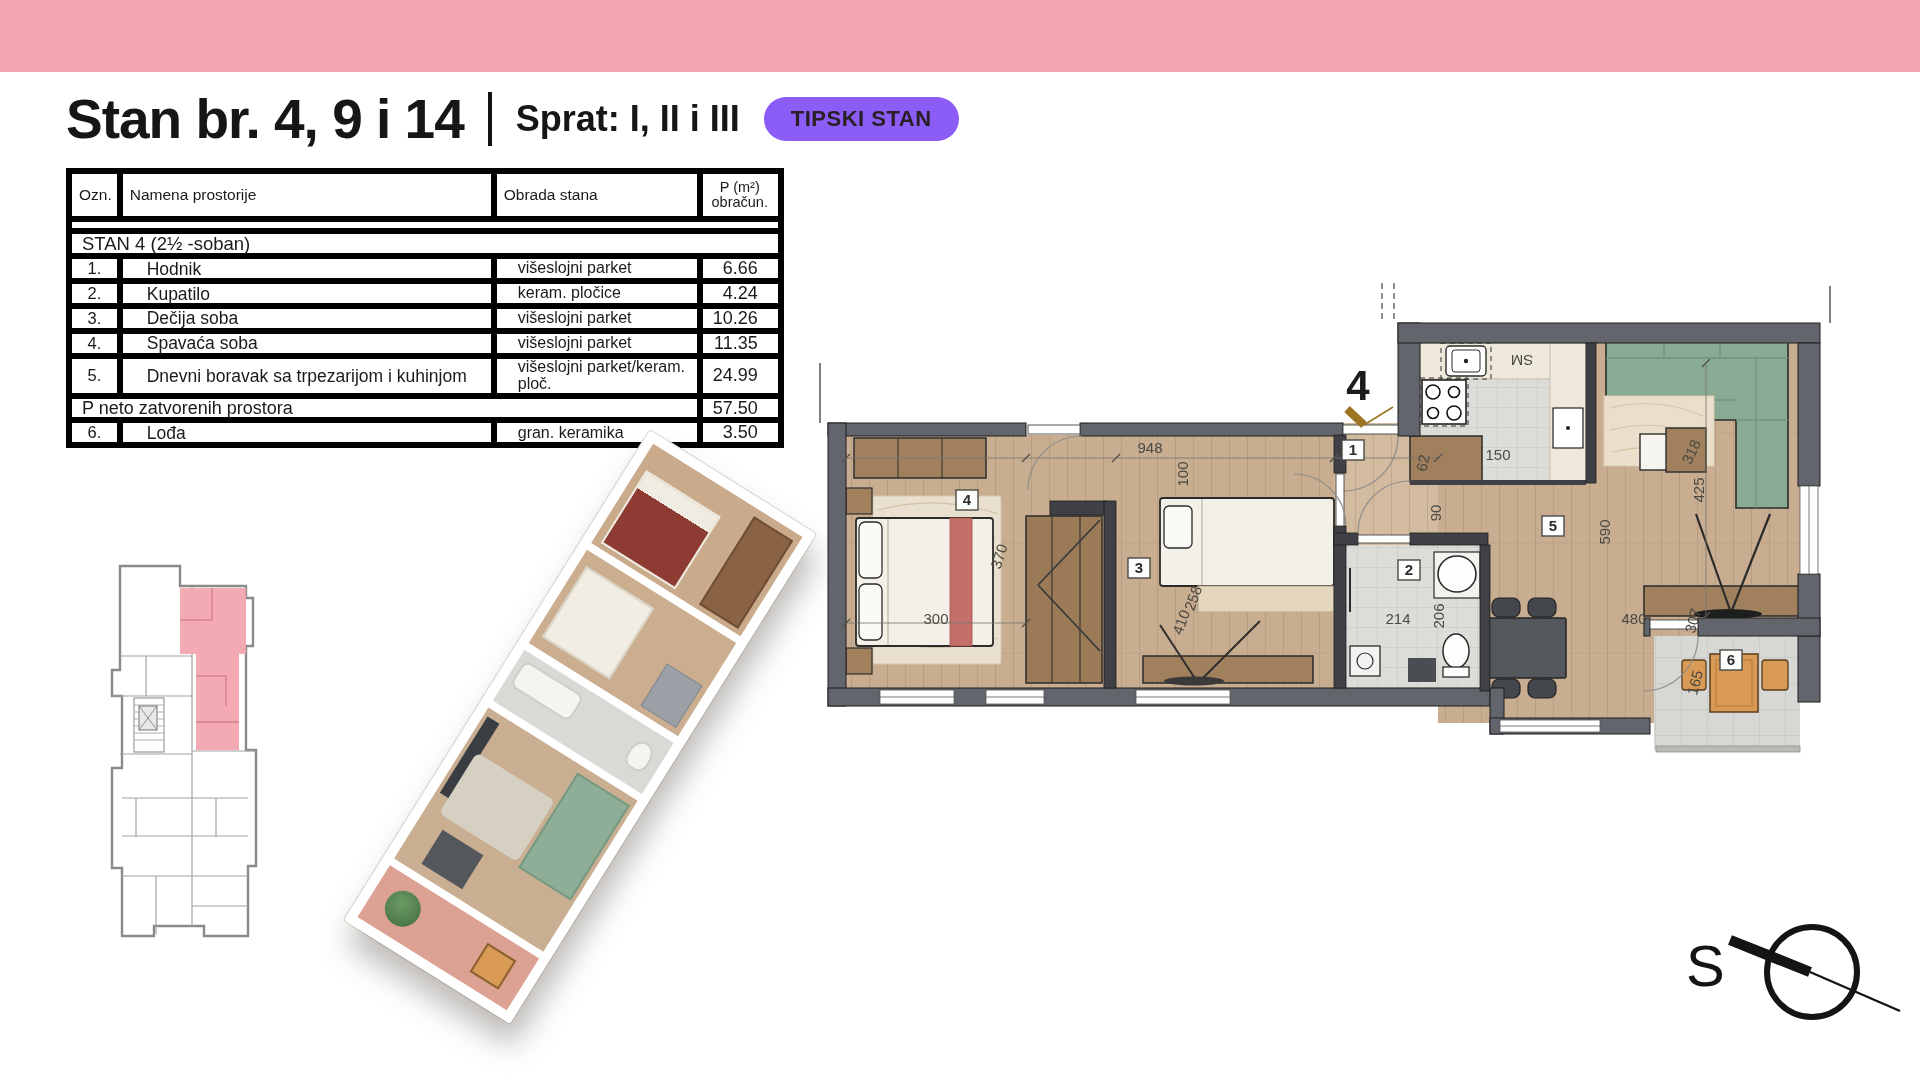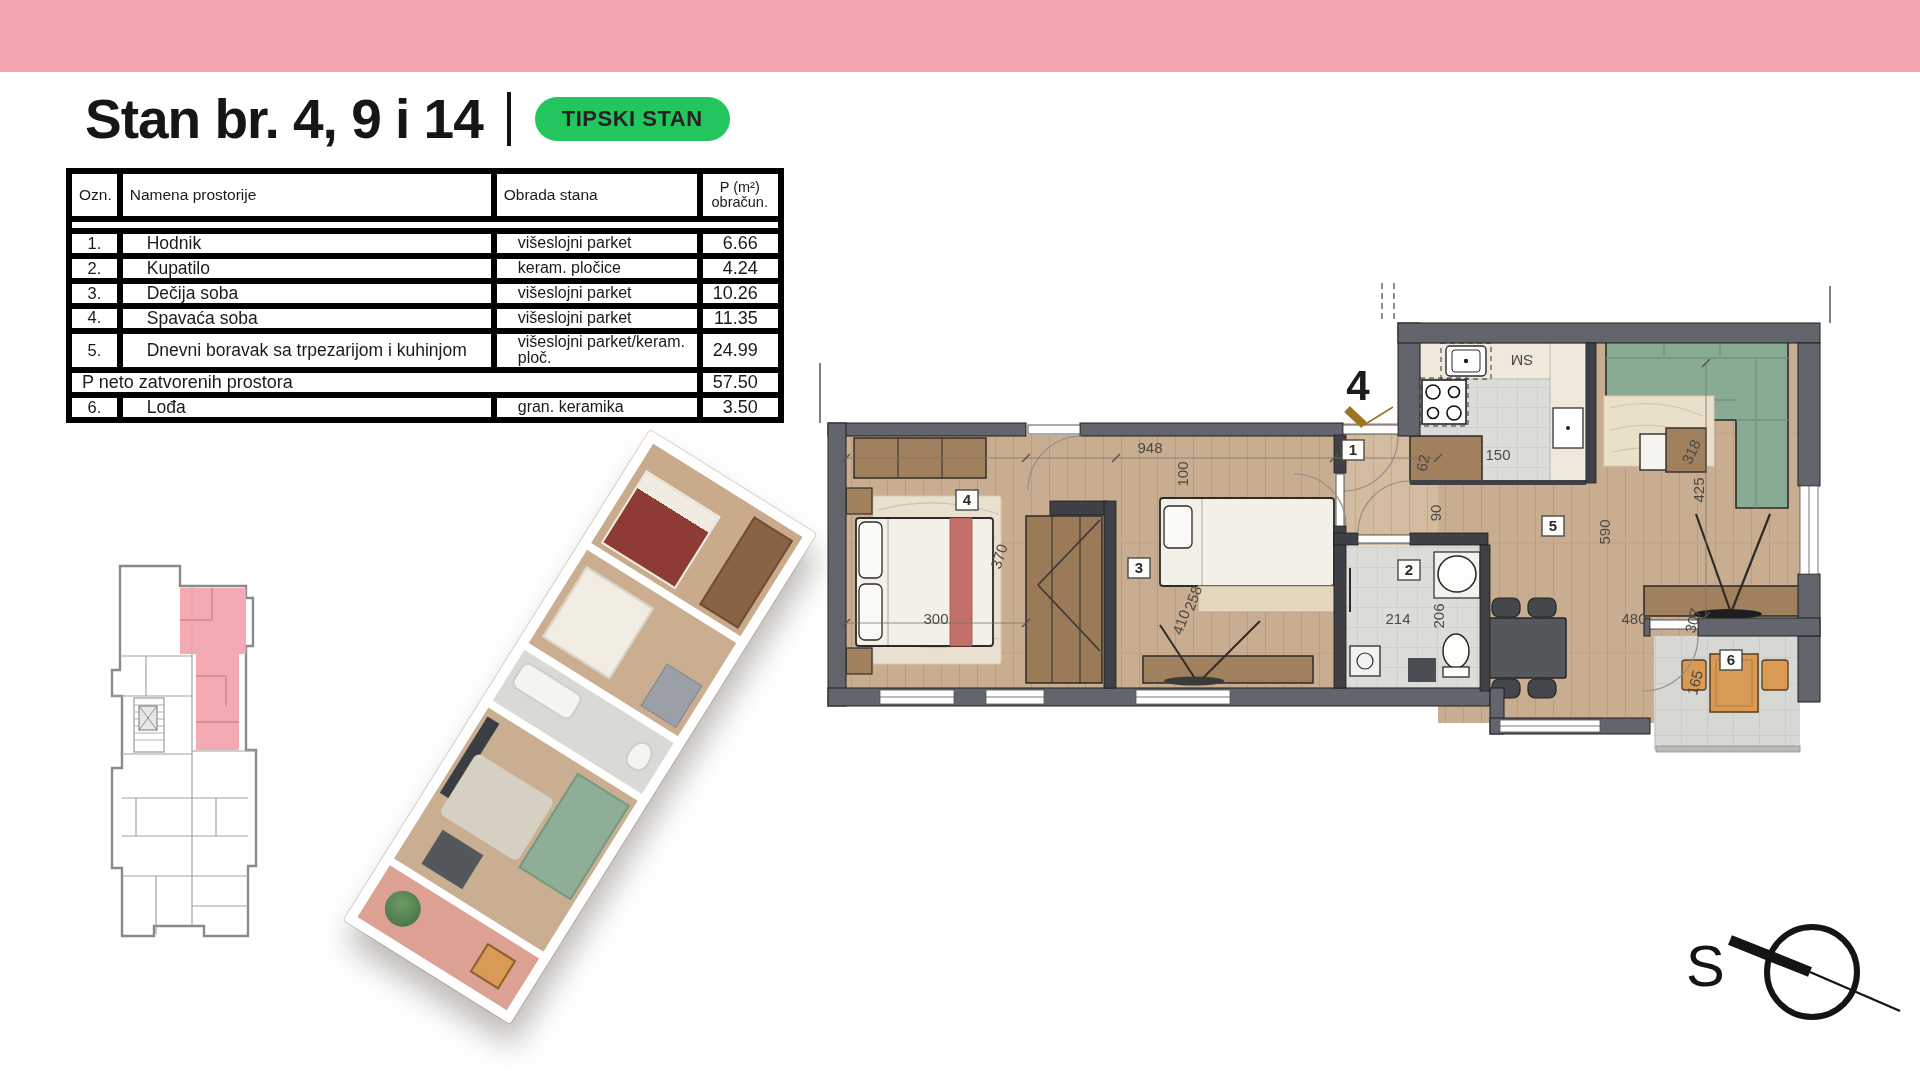--- a/index.html
+++ b/index.html
@@ -5,24 +5,24 @@
   * { margin:0; padding:0; box-sizing:border-box; }
   html,body { width:1920px; height:1080px; background:#fff; overflow:hidden; }
   body { font-family:"Liberation Sans","DejaVu Sans",sans-serif; color:#1a1a1a; }
   .page { position:relative; width:1920px; height:1080px; background:#fff; }
 
   
   .banner { position:absolute; left:0; top:0; width:1920px; height:72px; background:#f3a5af; }
 
   
   .header-row { position:absolute; left:66px; top:82px; height:74px; display:flex; align-items:center; gap:24px; }
-  .page-title { font-size:55px; font-weight:700; letter-spacing:-1px; color:#161616;margin-left:19px; }
+  .page-title { font-size:55px; font-weight:700; letter-spacing:-1px; color:#161616; }
   .title-divider { width:4px; height:54px; background:#121212; }
   .floor-subtitle { font-size:36px; font-weight:700; color:#161616; }
-  .badge-pill { background:#22c55e; color:#292025; font-size:22px; font-weight:700; letter-spacing:.5px;
+  .badge-pill { background:#8b5cf6; color:#292025; font-size:22px; font-weight:700; letter-spacing:.5px;
                 padding:9px 27px; border-radius:27px; white-space:nowrap; }
 
   
   .area-table { position:absolute; left:66px; top:168px; border-collapse:collapse; border:1.6px solid #2b2b2b;
                 table-layout:fixed; }
   .area-table th, .area-table td { border:6px solid #000000; vertical-align:middle; padding:0 5px;
                 font-weight:400; line-height:1.05; }
   .area-table th { height:48px; font-size:15.5px; text-align:left; padding-left:7px; }
   .area-table th.ac { text-align:center; font-size:14.5px; padding-left:4px; }
   .area-table td { height:21px; font-size:17.5px; }
@@ -75,20 +75,21 @@
 </head>
 <body>
 
 <div class="page">
 
   <div class="banner"></div>
 
   <div class="header-row">
     <div class="page-title">Stan br. 4, 9 i 14</div>
     <div class="title-divider"></div>
+    <div class="floor-subtitle">Sprat: I, II i III</div>
     <div class="badge-pill">TIPSKI STAN</div>
   </div>
 
   <table class="area-table">
     <colgroup>
         <col style="width:40px">
         <col style="width:374px">
         <col style="width:206px">
         <col style="width:60px">
       </colgroup>
@@ -100,20 +101,23 @@
         <th class="ac">
           <span>P (m²)</span><br>
           <span>obračun.</span>
         </th>
       </tr>
     </thead>
     <tbody>
       <tr class="spacer-row">
           <td colspan="4"></td>
         </tr>
+      <tr class="section-row">
+        <td colspan="4">STAN 4   (2½ -soban)</td>
+      </tr>
       <tr class="data-row">
         <td class="ozn">1.</td>
         <td class="nm">Hodnik</td>
         <td class="fl">višeslojni parket</td>
         <td class="num">6.66</td>
       </tr>
       <tr class="data-row">
         <td class="ozn">2.</td>
         <td class="nm">Kupatilo</td>
         <td class="fl">keram. pločice</td>

